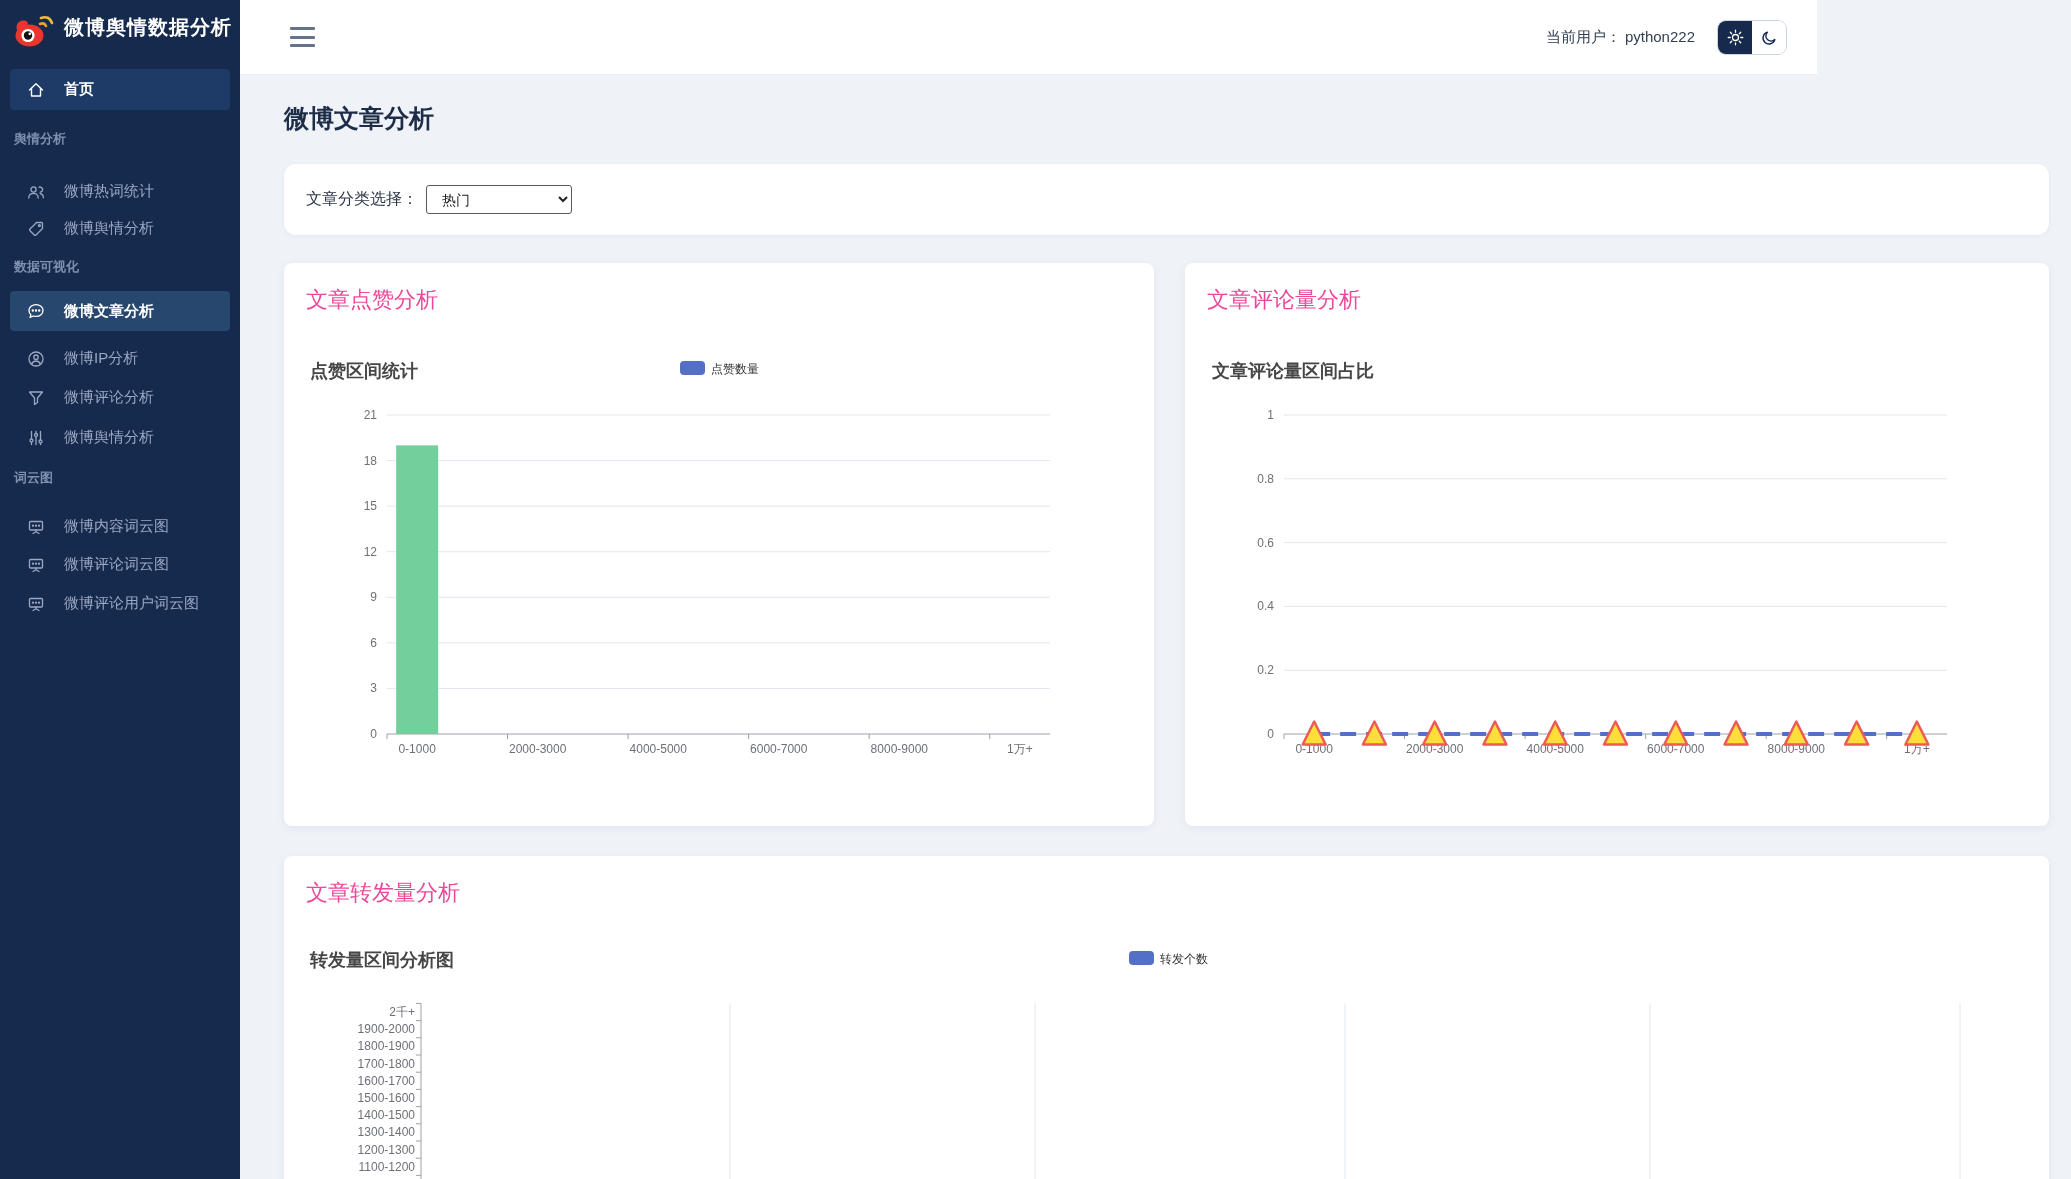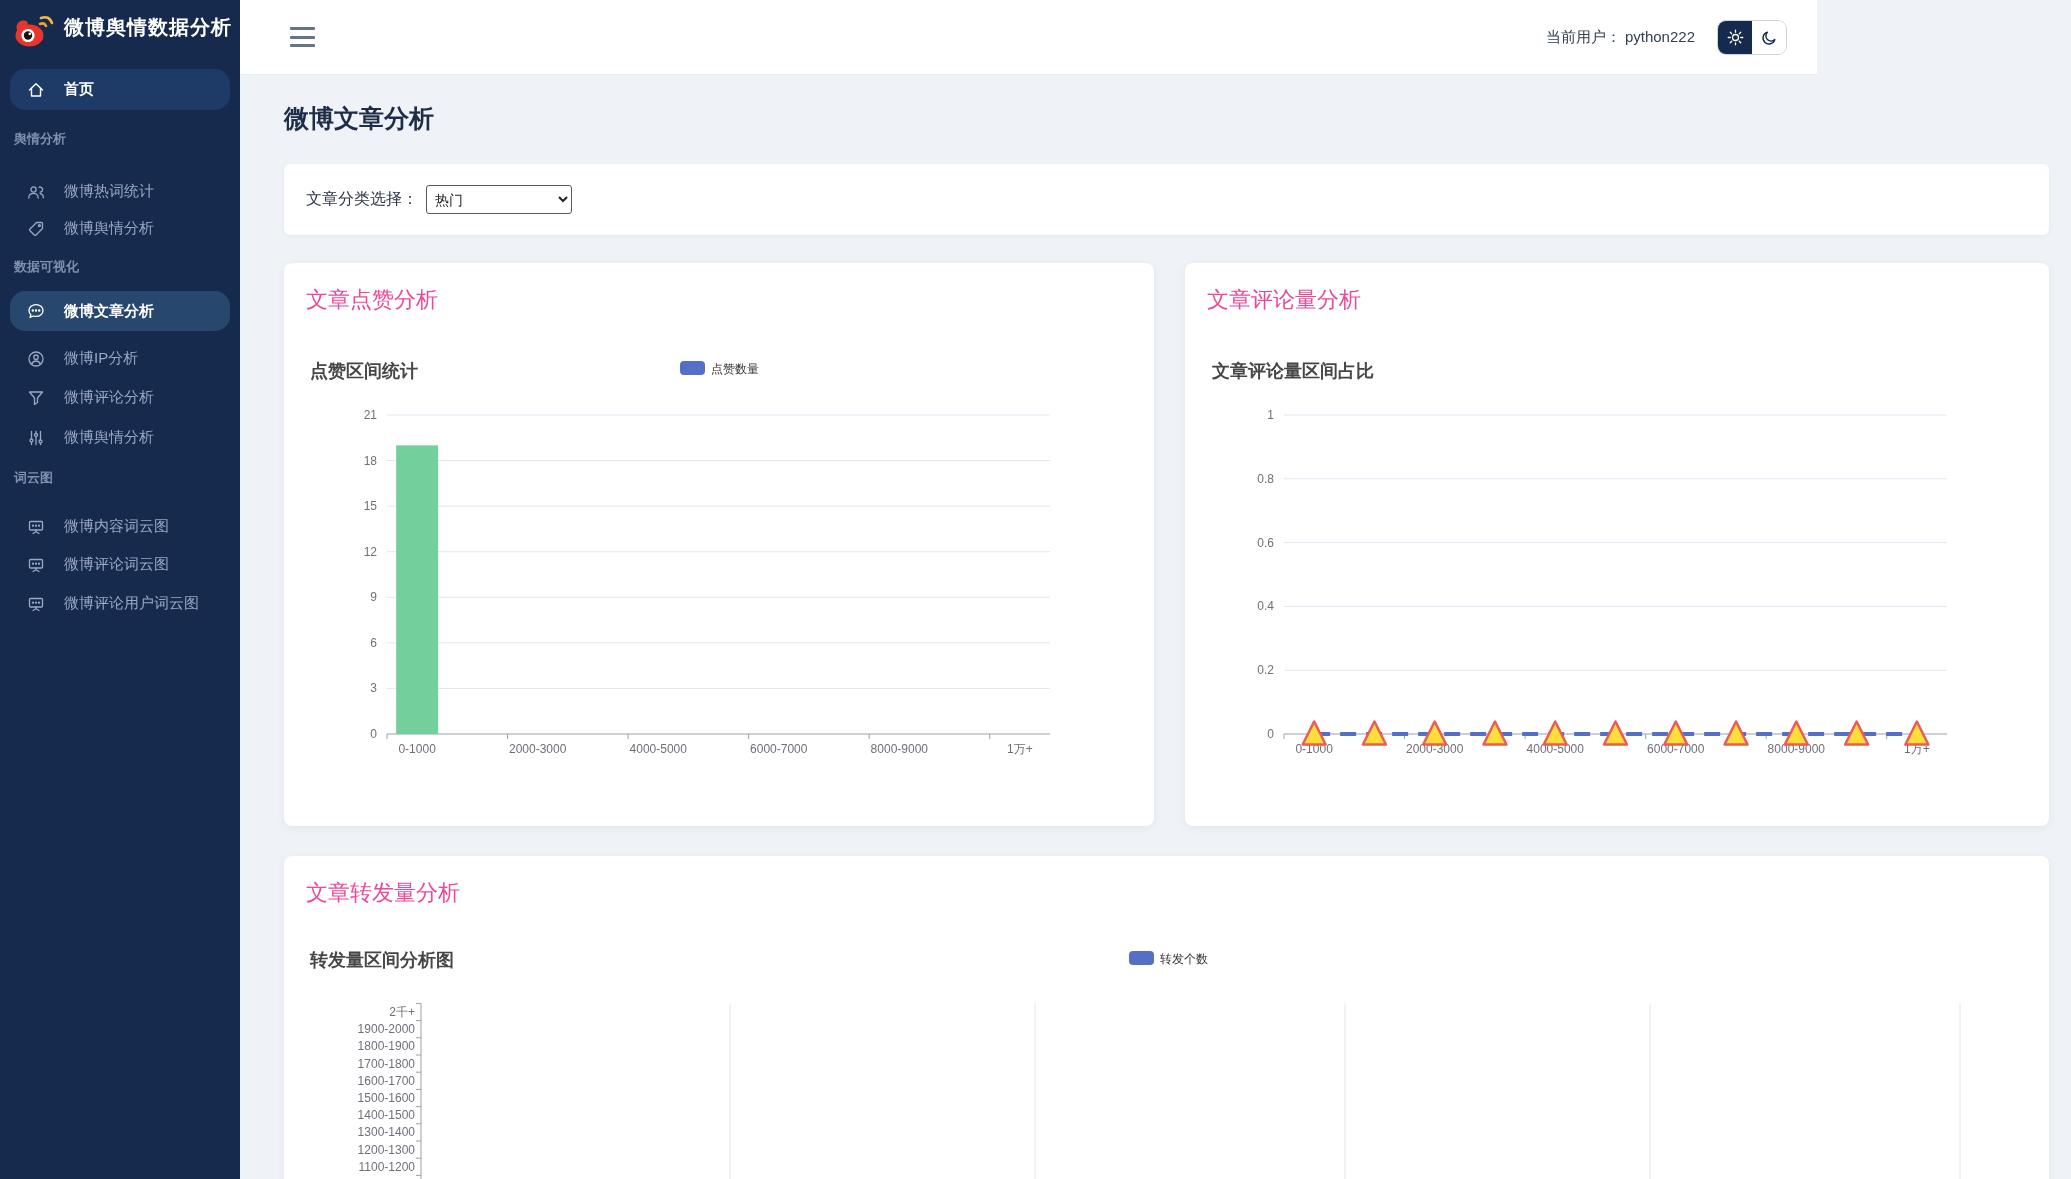--- a/index.html
+++ b/index.html
@@ -7,21 +7,21 @@
   body {
     position:relative; overflow:hidden;
     background:#eff2f7;
     font-family:"Liberation Sans","DejaVu Sans",sans-serif;
     color:#333;
   }
   
   .sidebar { position:absolute; left:0; top:0; width:240px; height:1179px; background:#152a4d; }
   .logo { position:absolute; left:14px; top:14px; display:flex; gap:10px; }
   .logo-title { color:#ffffff; font-size:20px; font-weight:bold; letter-spacing:1px; }
-  .side-box { position:absolute; left:10px; width:220px; border-radius:15px; display:flex; align-items:center; padding-left:17px; gap:19px; cursor:pointer; }
+  .side-box { position:absolute; left:10px; width:220px; border-radius:4px; display:flex; align-items:center; padding-left:17px; gap:19px; cursor:pointer; }
   .home-box { top:69px; height:41px; background:#1e3a66; }
   .active-box { top:291px; height:40px; background:#27476e; }
   .side-box .lbl { color:#ffffff; font-size:15px; font-weight:bold; }
   .sec-title { position:absolute; left:14px; color:#7e90b0; font-size:13px; font-weight:bold; }
   .side-item { position:absolute; left:10px; width:220px; height:38px; display:flex; align-items:flex-end; padding-left:17px; gap:19px; cursor:pointer; }
   .side-item .lbl { color:#9aa8c4; font-size:15px; }
   .icon16 { width:18px; height:18px; flex:0 0 18px; }
   
   .topbar { position:absolute; left:240px; top:0; width:1577px; height:75px; background:#ffffff;
             border-bottom:1px solid #e9edf4; display:flex; align-items:center; padding:0 30px 0 50px; }
@@ -29,23 +29,23 @@
   .hamburger span { display:block; height:3px; width:25px; background:#64748b; border-radius:1px; }
   .top-right { margin-left:auto; display:flex; align-items:center; gap:22px; }
   .user-info { font-size:15px; color:#333f52; display:flex; gap:4px; }
   .theme-toggle { width:70px; height:35px; border:1px solid #ccd4df; border-radius:9px; overflow:hidden; display:flex; background:#fff; }
   .theme-seg { width:34px; display:flex; align-items:center; justify-content:center; cursor:pointer; }
   .seg-sun { background:#152a4d; }
   .seg-moon { background:#ffffff; }
   
   .page-title { position:absolute; left:284px; top:102px; font-size:25px; font-weight:bold; color:#1d2c47; }
   .filter-card { position:absolute; left:284px; top:164px; width:1765px; height:71px; background:#fff;
-                 border-radius:6px; box-shadow:0 1px 4px rgba(15,35,80,.05); display:flex; align-items:center; padding-left:22px; gap:8px; }
+                 border-radius:12px; box-shadow:0 1px 4px rgba(15,35,80,.05); display:flex; align-items:center; padding-left:22px; gap:8px; }
   .filter-label { font-size:16px; color:#2f3949; }
-  .filter-select { width:146px; height:29px; font-size:14px; border:1px solid #5a5a5a; border-radius:3px; background:#fff; padding:0 4px; color:#222; }
+  .filter-select { width:146px; height:29px; font-size:14px; border:1px solid #5a5a5a; border-radius:3px; background:#fff; padding:0 11px; color:#222; }
   .card { position:absolute; background:#ffffff; border-radius:8px; box-shadow:0 2px 10px rgba(21,42,77,.06); }
   .card-likes    { left:284px;  top:263px; width:870px;  height:563px; }
   .card-comments { left:1185px; top:263px; width:864px;  height:563px; }
   .card-reposts  { left:284px;  top:856px; width:1765px; height:690px; }
   .card-title { position:absolute; left:22px; top:22px; font-size:22px; font-weight:normal; color:#ec4899; }
   .chart-svg { position:absolute; left:0; }
   svg text { font-family:"Liberation Sans","DejaVu Sans",sans-serif; }
 </style>
 </head>
 <body>

